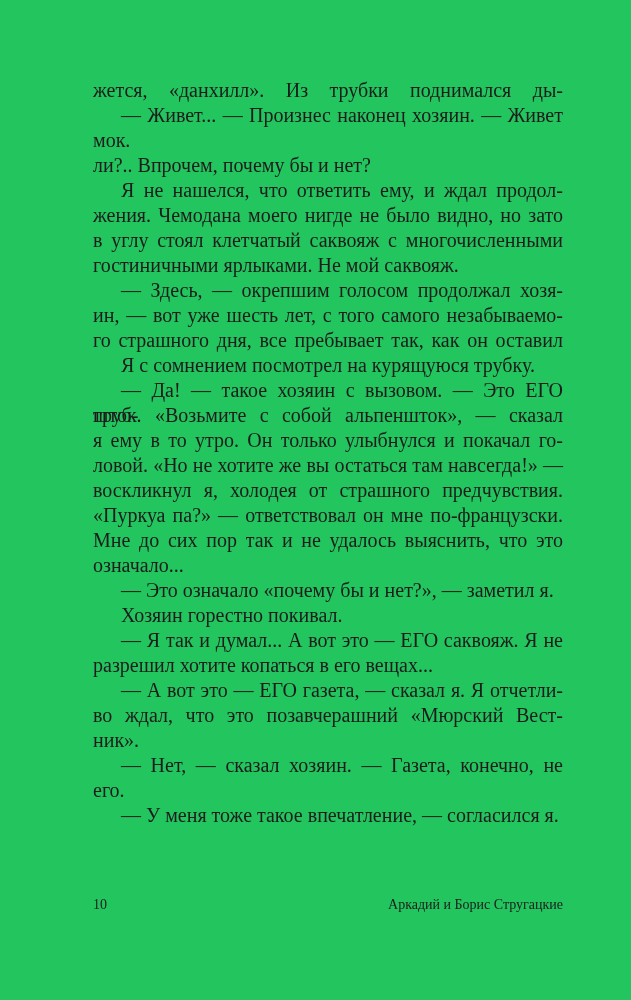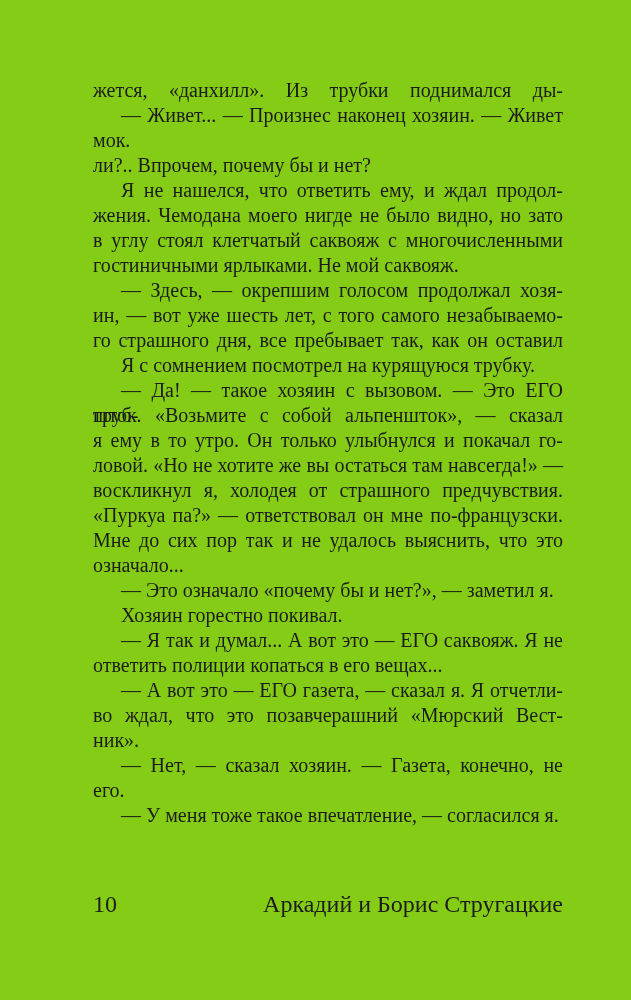--- a/index.html
+++ b/index.html
@@ -10,21 +10,21 @@
     width: 631px;
     height: 1000px;
     background: #ffffff;
     overflow: hidden;
     position: relative;
     font-family: "Liberation Serif", "DejaVu Serif", serif;
   }
   .page {
     position: absolute;
     inset: 0;
-    background: #84cc16;
+    background: #22c55e;
     padding-left: 16px;
   }
   .text-block {
     position: absolute;
     left: 93px;
     top: 78px;
     width: 470px;
     font-size: 20px;
     line-height: 25px;
     color: #1c1c1c;
@@ -43,21 +43,21 @@
     text-indent: 28px;
   }
   .footer {
     position: absolute;
     left: 93px;
     top: 892px;
     width: 470px;
     display: flex;
     justify-content: space-between;
     align-items: baseline;
-    font-size: 24px;
+    font-size: 14px;
     line-height: 25px;
     color: #1c1c1c;
     gap: 46px;
   }
   .footer .running-title {
   }
 </style>
 </head>
 <body>
 
@@ -81,21 +81,21 @@
       <div class="line">шток. «Возьмите с собой альпеншток», — сказал</div>
       <div class="line">я ему в то утро. Он только улыбнулся и покачал го-</div>
       <div class="line">ловой. «Но не хотите же вы остаться там навсегда!» —</div>
       <div class="line">воскликнул я, холодея от страшного предчувствия.</div>
       <div class="line">«Пуркуа па?» — ответствовал он мне по-французски.</div>
       <div class="line">Мне до сих пор так и не удалось выяснить, что это</div>
       <div class="line final">означало...</div>
       <div class="line final indent">— Это означало «почему бы и нет?», — заметил я.</div>
       <div class="line final indent">Хозяин горестно покивал.</div>
       <div class="line indent">— Я так и думал... А вот это — ЕГО саквояж. Я не</div>
-      <div class="line final">ответить полиции копаться в его вещах...</div>
+      <div class="line final">разрешил хотите копаться в его вещах...</div>
       <div class="line indent">— А вот это — ЕГО газета, — сказал я. Я отчетли-</div>
       <div class="line">во ждал, что это позавчерашний «Мюрский Вест-</div>
       <div class="line final">ник».</div>
       <div class="line indent">— Нет, — сказал хозяин. — Газета, конечно, не</div>
       <div class="line final">его.</div>
       <div class="line final indent">— У меня тоже такое впечатление, — согласился я.</div>
     </div>
 
   <div class="footer">
     <span class="page-number">10</span>

